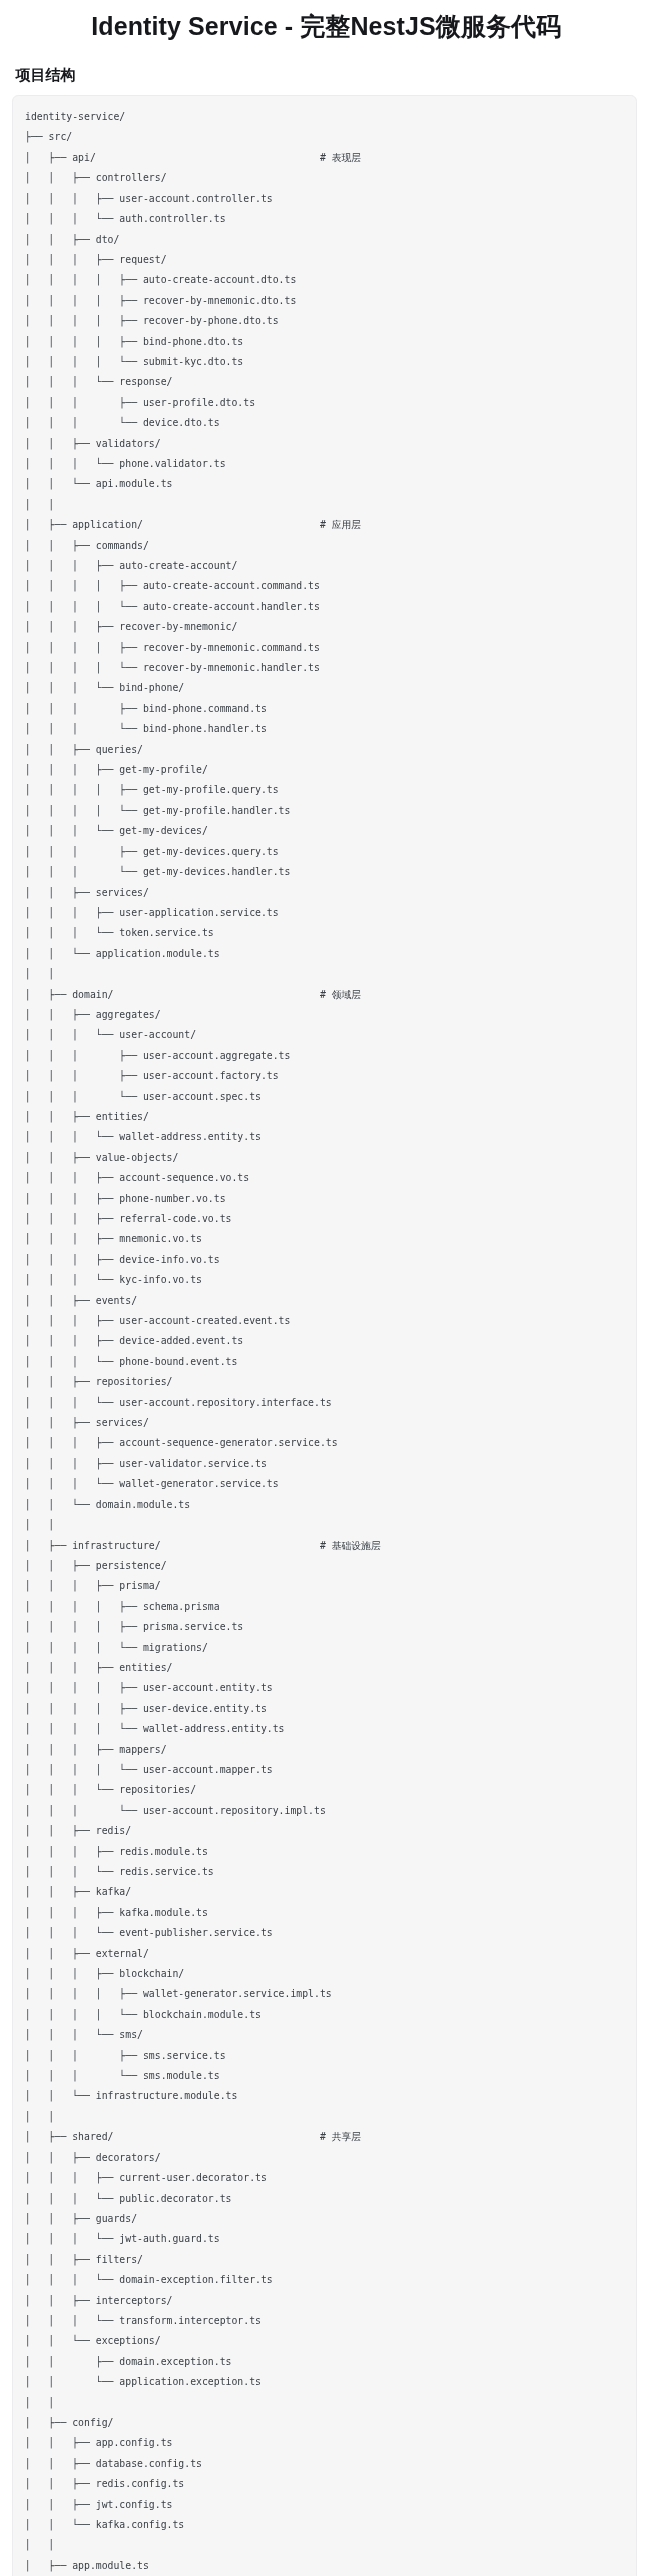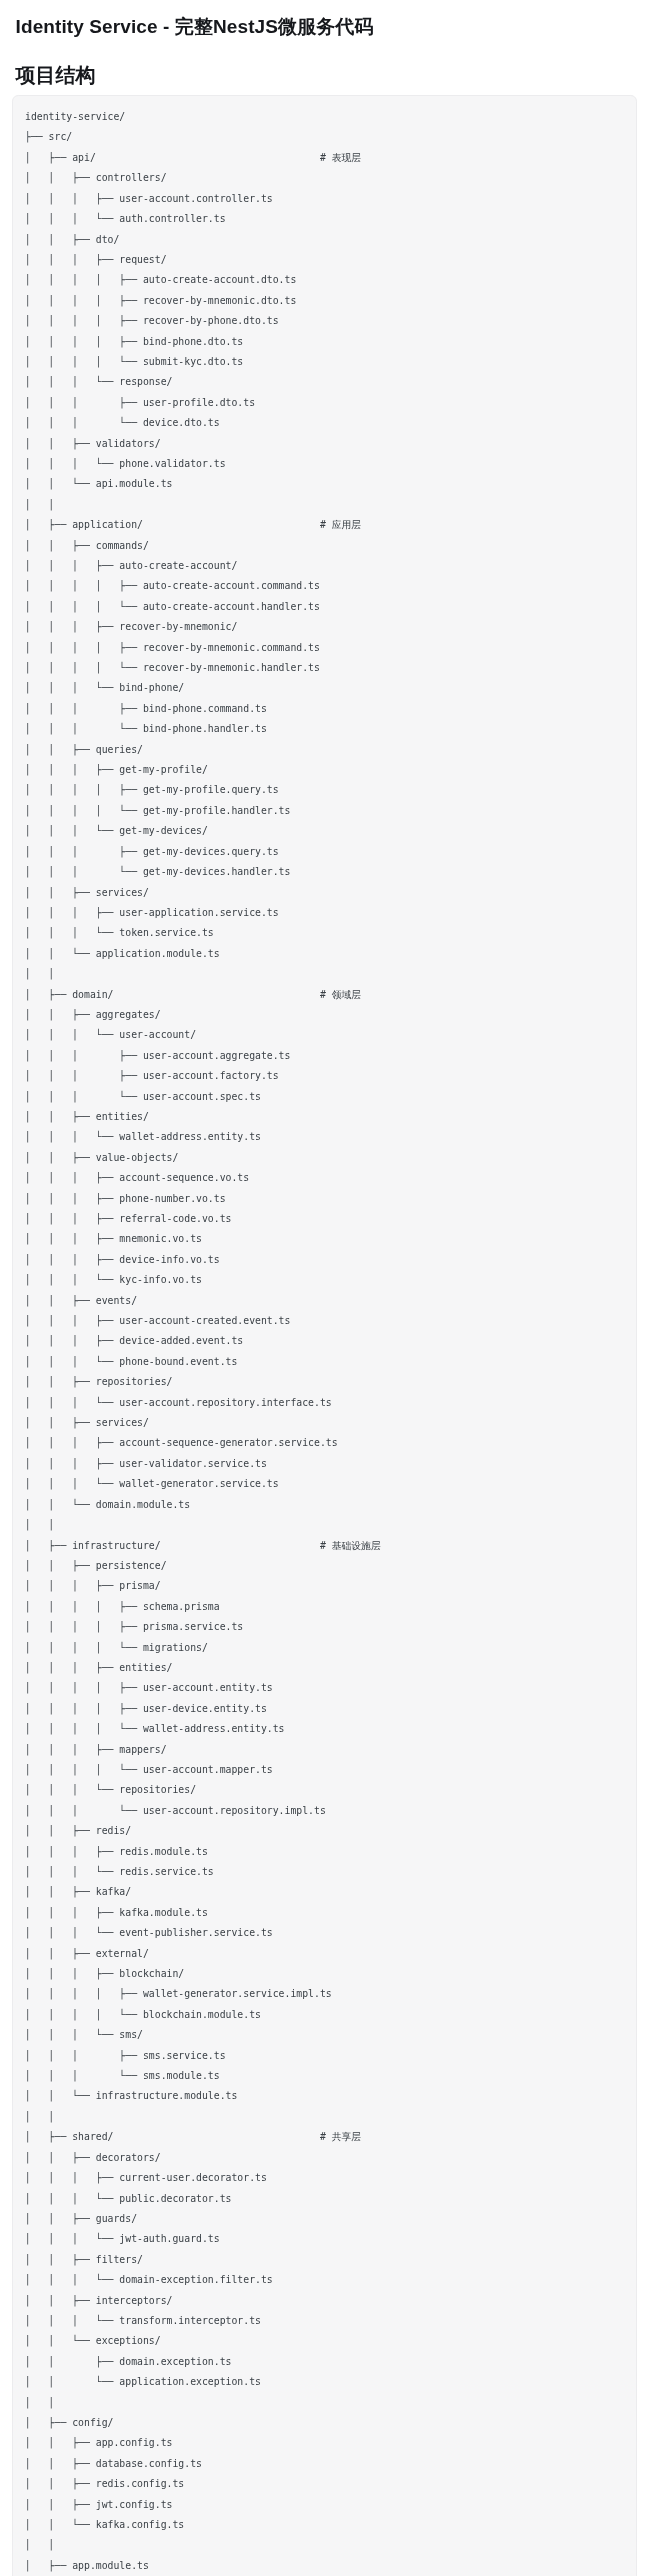--- a/index.html
+++ b/index.html
@@ -11,29 +11,30 @@
   }
   body {
     font-family: "Liberation Sans", "DejaVu Sans", sans-serif;
     color: #191c20;
   }
   .page {
     width: 649px;
     padding: 13.4px 12px 35px 12px;
   }
   .doc-title {
-    font-size: 19px;
+    font-size: 25px;
     line-height: 27px;
     font-weight: 700;
     margin: 0 0 0 3.6px;
     letter-spacing: 0.1px;
     color: #16181c;
+    text-align: center;
   }
   .section-title {
-    font-size: 20px;
+    font-size: 15px;
     line-height: 20.6px;
     font-weight: 700;
     margin: 25px 0 0 3.6px;
     color: #16181c;
   }
   .code-block {
     margin: 9.3px 0 0 0;
     background: #f6f6f7;
     border: 0.5px solid #ececee;
     border-radius: 6.2px;

